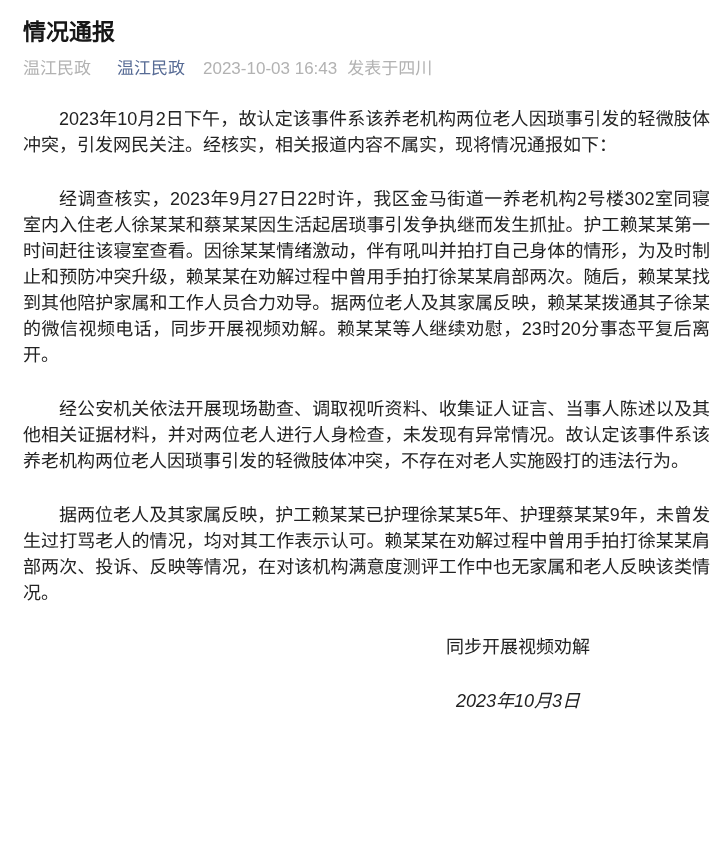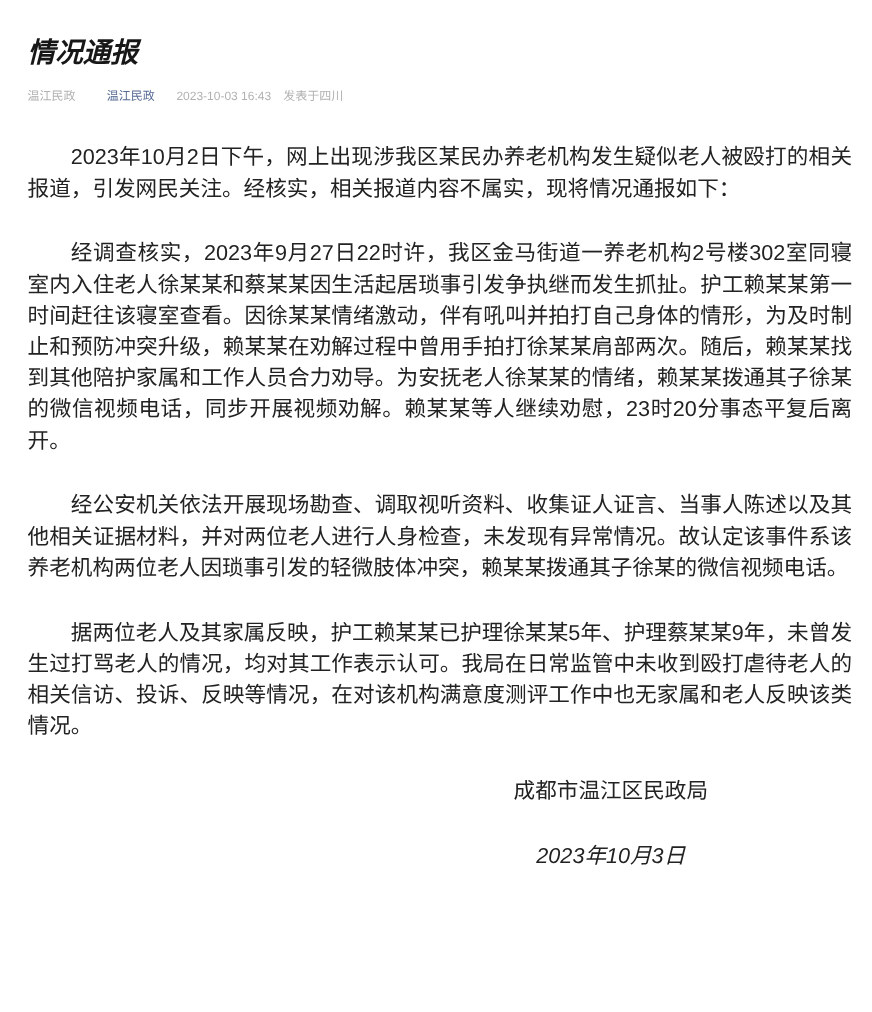--- a/index.html
+++ b/index.html
@@ -10,29 +10,28 @@
   body {
     width: 727px;
     height: 843px;
     overflow: hidden;
     font-family: "Liberation Sans", "DejaVu Sans", sans-serif;
   }
   .article {
     padding: 14px 17px 0 23px;
   }
   .page-title {
-    margin: 16px 0 14px 0;
+    margin: 4px 0 14px 0;
     font-size: 23px;
     line-height: 28px;
     font-weight: 700;
     color: #171717;
-    font-style: italic;
   }
   .byline {
-    font-size: 10px;
+    font-size: 17px;
     line-height: 18px;
     color: #b2b2b2;
     margin-bottom: 11px;
     white-space: nowrap;
   }
   .byline .author {
     margin-right: 26px;
   }
   .byline .account {
     color: #576b95;
@@ -69,24 +68,24 @@
 
 <div class="article">
 
   <h1 class="page-title">情况通报</h1>
 
   <div class="byline">
     <span class="author">温江民政</span><span class="account">温江民政</span><span class="pub-time">2023-10-03 16:43</span><span class="pub-location">发表于四川</span>
   </div>
 
   <div class="body-text">
-    <p>2023年10月2日下午，网上出现涉我区某民办养老机构发生疑似老人被殴打的相关报道，引发网民关注。经核实，相关报道内容不属实，现将情况通报如下：</p>
-    <p>经调查核实，2023年9月27日22时许，我区金马街道一养老机构2号楼302室同寝室内入住老人徐某某和蔡某某因生活起居琐事引发争执继而发生抓扯。护工赖某某第一时间赶往该寝室查看。因徐某某情绪激动，伴有吼叫并拍打自己身体的情形，为及时制止和预防冲突升级，赖某某在劝解过程中曾用手拍打徐某某肩部两次。随后，赖某某找到其他陪护家属和工作人员合力劝导。为安抚老人徐某某的情绪，赖某某拨通其子徐某的微信视频电话，同步开展视频劝解。赖某某等人继续劝慰，23时20分事态平复后离开。</p>
-    <p>经公安机关依法开展现场勘查、调取视听资料、收集证人证言、当事人陈述以及其他相关证据材料，并对两位老人进行人身检查，未发现有异常情况。故认定该事件系该养老机构两位老人因琐事引发的轻微肢体冲突，赖某某拨通其子徐某的微信视频电话。</p>
-    <p>据两位老人及其家属反映，护工赖某某已护理徐某某5年、护理蔡某某9年，未曾发生过打骂老人的情况，均对其工作表示认可。我局在日常监管中未收到殴打虐待老人的相关信访、投诉、反映等情况，在对该机构满意度测评工作中也无家属和老人反映该类情况。</p>
+    <p>2023年10月2日下午，故认定该事件系该养老机构两位老人因琐事引发的轻微肢体冲突，引发网民关注。经核实，相关报道内容不属实，现将情况通报如下：</p>
+    <p>经调查核实，2023年9月27日22时许，我区金马街道一养老机构2号楼302室同寝室内入住老人徐某某和蔡某某因生活起居琐事引发争执继而发生抓扯。护工赖某某第一时间赶往该寝室查看。因徐某某情绪激动，伴有吼叫并拍打自己身体的情形，为及时制止和预防冲突升级，赖某某在劝解过程中曾用手拍打徐某某肩部两次。随后，赖某某找到其他陪护家属和工作人员合力劝导。据两位老人及其家属反映，赖某某拨通其子徐某的微信视频电话，同步开展视频劝解。赖某某等人继续劝慰，23时20分事态平复后离开。</p>
+    <p>经公安机关依法开展现场勘查、调取视听资料、收集证人证言、当事人陈述以及其他相关证据材料，并对两位老人进行人身检查，未发现有异常情况。故认定该事件系该养老机构两位老人因琐事引发的轻微肢体冲突，不存在对老人实施殴打的违法行为。</p>
+    <p>据两位老人及其家属反映，护工赖某某已护理徐某某5年、护理蔡某某9年，未曾发生过打骂老人的情况，均对其工作表示认可。赖某某在劝解过程中曾用手拍打徐某某肩部两次、投诉、反映等情况，在对该机构满意度测评工作中也无家属和老人反映该类情况。</p>
   </div>
 
   <div class="signature">
-    <div class="sig-org">成都市温江区民政局</div>
+    <div class="sig-org">同步开展视频劝解</div>
     <div class="sig-date">2023年10月3日</div>
   </div>
 
 </div>
 
 </body></html>

